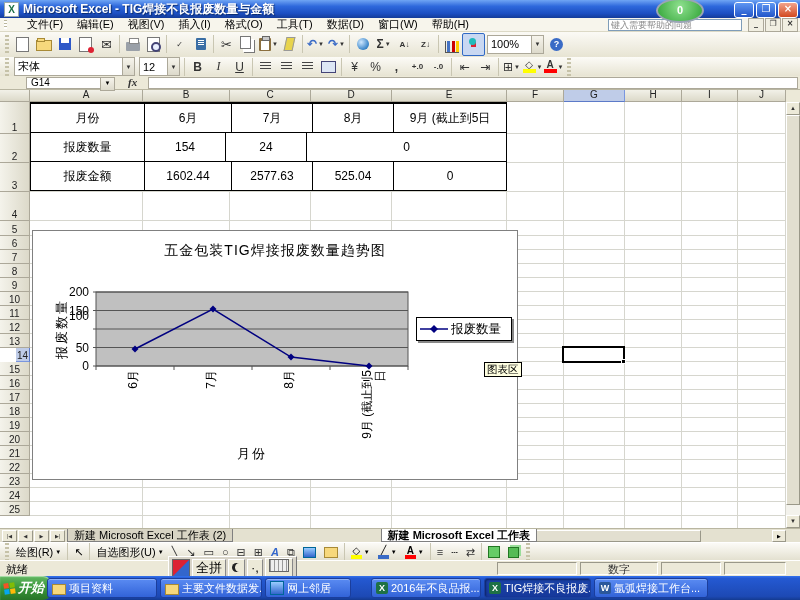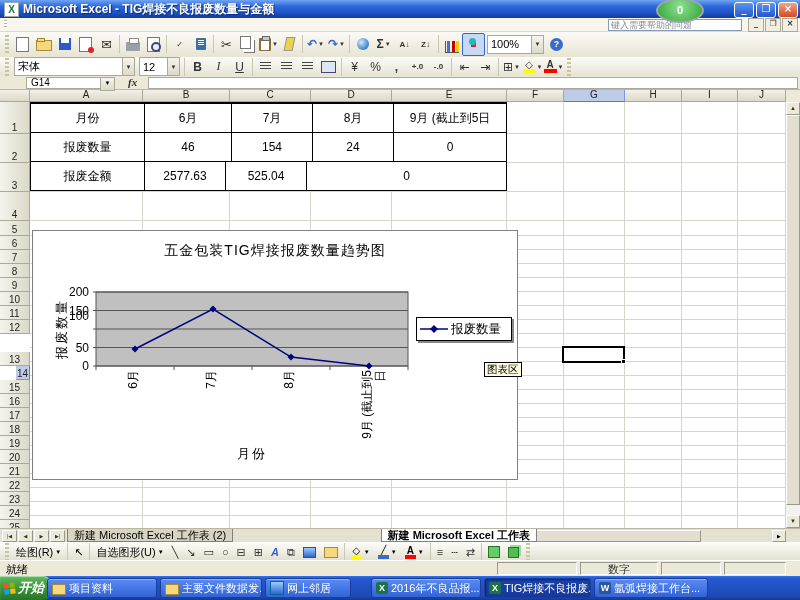--- a/index.html
+++ b/index.html
@@ -206,20 +206,31 @@
     <span class="winbtns">
       <span class="wbtn">_</span>
       <span class="wbtn">❐</span>
       <span class="wbtn close">×</span>
     </span>
   </div>
   <div class="recbadge">0</div>
 
   <div class="menubar">
     <span class="menugrip"></span>
+    <span id="menu-items" style="display:flex">
+        <span class="menu-item">文件(F)</span>
+        <span class="menu-item">编辑(E)</span>
+        <span class="menu-item">视图(V)</span>
+        <span class="menu-item">插入(I)</span>
+        <span class="menu-item">格式(O)</span>
+        <span class="menu-item">工具(T)</span>
+        <span class="menu-item">数据(D)</span>
+        <span class="menu-item">窗口(W)</span>
+        <span class="menu-item">帮助(H)</span>
+      </span>
     <span class="helpbox">键入需要帮助的问题</span>
     <span class="helpdd">▼</span>
     <span class="wbctrls">
       <span class="wbc">_</span>
       <span class="wbc">❐</span>
       <span class="wbc">×</span>
     </span>
   </div>
 
   <div class="tb1">
@@ -386,21 +397,21 @@
         <div class="rcell" style="height: 29px;">3</div>
         <div class="rcell" style="height: 29px;">4</div>
         <div class="rcell" style="height: 15px;">5</div>
         <div class="rcell" style="height: 14px;">6</div>
         <div class="rcell" style="height: 14px;">7</div>
         <div class="rcell" style="height: 14px;">8</div>
         <div class="rcell" style="height: 14px;">9</div>
         <div class="rcell" style="height: 14px;">10</div>
         <div class="rcell" style="height: 14px;">11</div>
         <div class="rcell" style="height: 14px;">12</div>
-        <div class="rcell" style="height: 14px; margin-top: 18px;">13</div>
+        <div class="rcell" style="height: 14px;">13</div>
         <div class="rcell sel" style="height: 14px; margin-left: 16px;">14</div>
         <div class="rcell" style="height: 14px;">15</div>
         <div class="rcell" style="height: 14px;">16</div>
         <div class="rcell" style="height: 14px;">17</div>
         <div class="rcell" style="height: 14px;">18</div>
         <div class="rcell" style="height: 14px;">19</div>
         <div class="rcell" style="height: 14px;">20</div>
         <div class="rcell" style="height: 14px;">21</div>
         <div class="rcell" style="height: 14px;">22</div>
         <div class="rcell" style="height: 14px; text-align: center;">23</div>
@@ -413,27 +424,27 @@
       <div class="xltable">
         <div class="trow">
           <div class="tc c0">月份</div>
           <div class="tc c1">6月</div>
           <div class="tc c2">7月</div>
           <div class="tc c3">8月</div>
           <div class="tc c4">9月 (截止到5日</div>
         </div>
         <div class="trow">
           <div class="tc c0">报废数量</div>
-          <div class="tc c1">46</div>
           <div class="tc c2">154</div>
           <div class="tc c3">24</div>
           <div class="tc c4">0</div>
         </div>
         <div class="trow">
           <div class="tc c0">报废金额</div>
+          <div class="tc c1">1602.44</div>
           <div class="tc c2">2577.63</div>
           <div class="tc c3">525.04</div>
           <div class="tc c4">0</div>
         </div>
       </div>
 
       <div class="chartobj" id="chart">
         <div class="ctitle">五金包装TIG焊接报废数量趋势图</div>
         <div class="ytitle">报废数量</div>
         <div class="xtitle">月份</div>
@@ -590,20 +601,27 @@
   </div>
 
   <div class="statusbar">
     <span style="position:absolute;left:6px;top:1px">就绪</span>
     <span class="spanel" style="left:497px;width:80px"></span>
     <span class="spanel" style="left:580px;width:78px">数字</span>
     <span class="spanel" style="left:661px;width:60px"></span>
     <span class="spanel" style="left:724px;width:62px"></span>
   </div>
 
+  <div class="imebar">
+    <span class="imelogo"></span>
+    <span class="imeseg">全拼</span>
+    <span class="imeseg"><span class="moon" style="display:inline-block"></span></span>
+    <span class="imeseg">·,</span>
+    <span class="imeseg"><span class="kbico" style="display:inline-block"></span></span>
+  </div>
 
   <div class="taskbar">
     <span class="startbtn">
       <span class="flag">
           <i></i>
           <i></i>
           <i></i>
           <i></i>
         </span>
       <span>开始</span>

